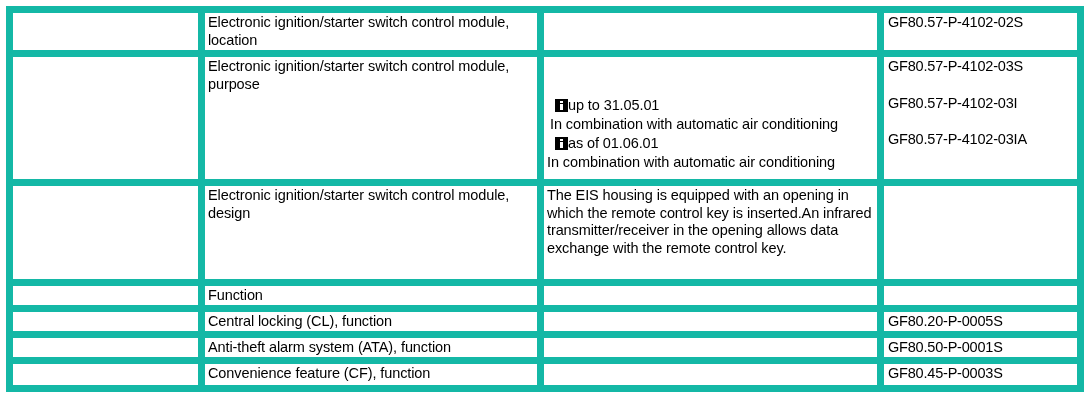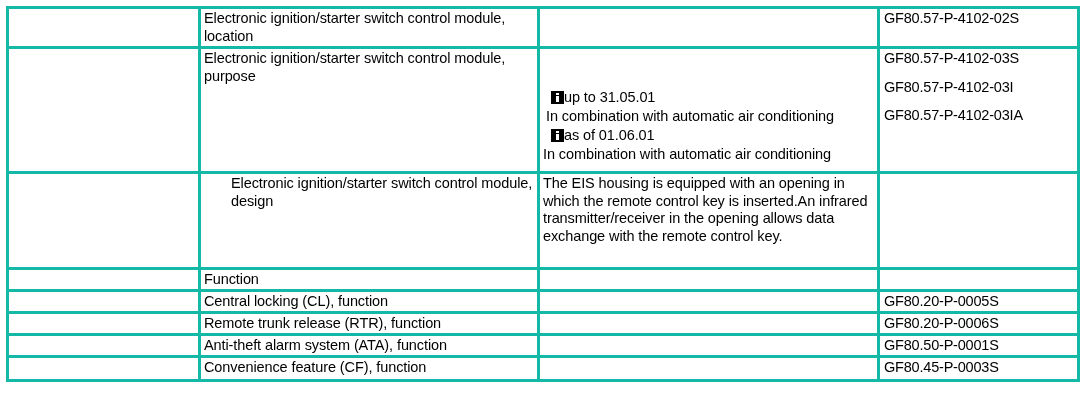--- a/index.html
+++ b/index.html
@@ -18,21 +18,21 @@
   .doc-table {
     position: absolute;
     left: 6px;
     top: 6px;
     width: 1071px;
     border-collapse: collapse;
     table-layout: fixed;
   }
 
   .doc-table td {
-    border: 3px solid #14b8a6;
+    border: 7px solid #14b8a6;
     padding: 0;
     vertical-align: top;
     overflow: hidden;
     background: #ffffff;
   }
 
   
   col.c1 { width: 192px; }
   col.c2 { width: 339px; }
   col.c3 { width: 340px; }
@@ -53,21 +53,21 @@
   }
 
   .docnum {
     padding: 1px 8px 0 4px;
     font-size: 14.5px;
     line-height: 17.5px;
     white-space: nowrap;
     letter-spacing: -0.2px;
   }
   .docnum-spaced {
-    margin-top: 10px;
+    margin-top: 18px;
   }
 
   .empty-cell { height: 100%; }
 
   
   .info-icon {
     display: inline-block;
     width: 13px;
     height: 13px;
     background: #000000;
@@ -103,21 +103,21 @@
     white-space: nowrap;
     line-height: 19px;
   }
   .indent-sp { padding-left: 3px; }
 
   .spacer-top { height: 38px; }
 
   
   .r-location  { height: 36px; }
   .r-purpose   { height: 121px; }
-  .r-design    { height: 92px; margin-left: 27px; }
+  .r-design    { height: 92px; }
   .r-function  { height: 18px; }
   .r-single    { height: 18px; }
   .r-das       { height: 40px; }
   .r-last      { height: 20px; }
 </style>
 </head>
 <body>
 
 <table class="doc-table">
   <colgroup>
@@ -208,34 +208,20 @@
         <div class="cell-pad r-single">Central locking (CL), function</div>
       </td>
       <td>
         <div class="cell-pad"></div>
       </td>
       <td>
         <div class="docnum">GF80.20-P-0005S</div>
       </td>
     </tr>
 
-    <tr>
-      <td>
-        <div class="cell-pad empty-cell r-single"></div>
-      </td>
-      <td>
-        <div class="cell-pad r-single">Remote trunk release (RTR), function</div>
-      </td>
-      <td>
-        <div class="cell-pad"></div>
-      </td>
-      <td>
-        <div class="docnum">GF80.20-P-0006S</div>
-      </td>
-    </tr>
 
     <tr>
       <td>
         <div class="cell-pad empty-cell r-single"></div>
       </td>
       <td>
         <div class="cell-pad r-single">Anti-theft alarm system (ATA), function</div>
       </td>
       <td>
         <div class="cell-pad"></div>

